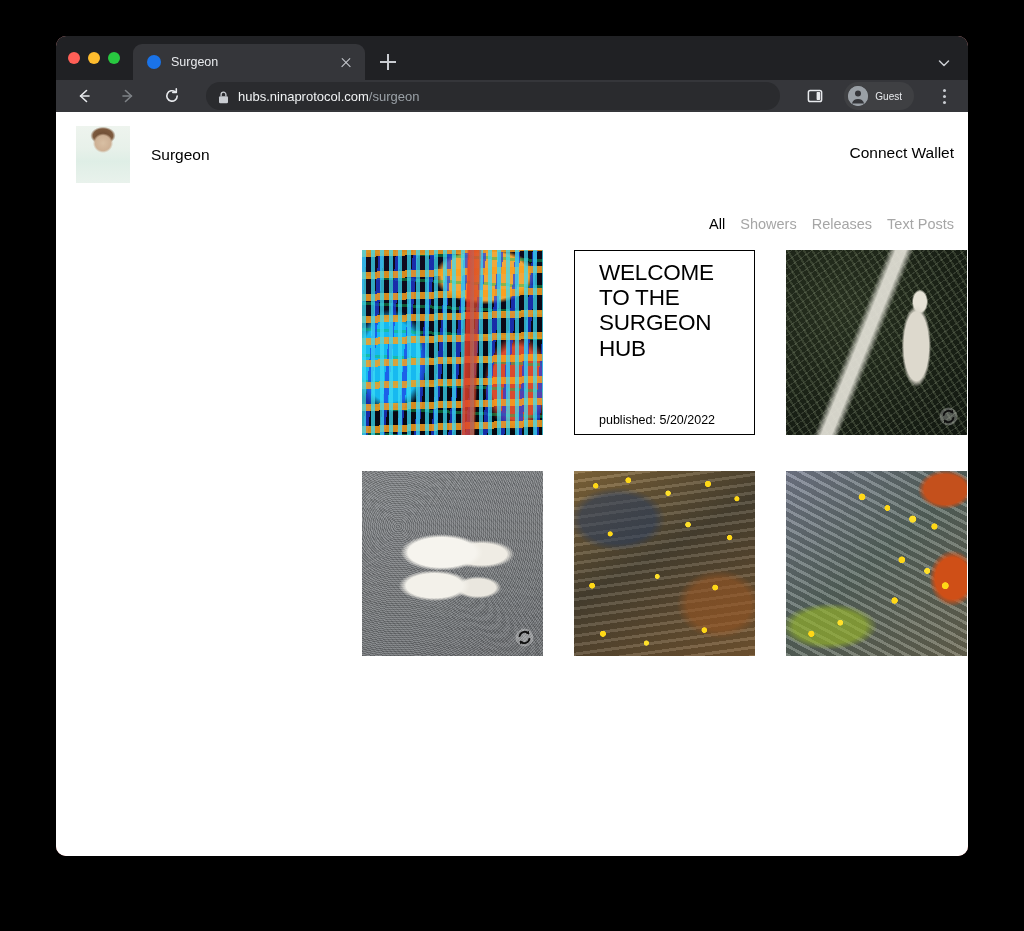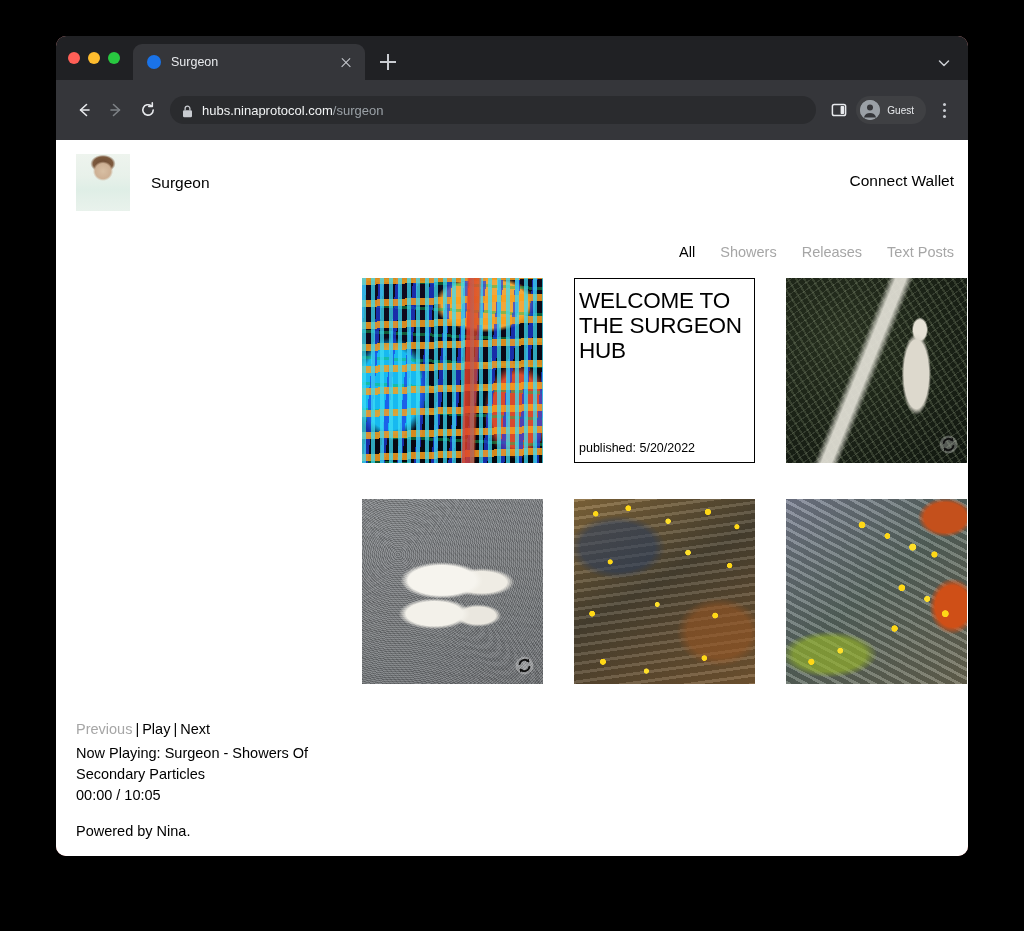--- a/index.html
+++ b/index.html
@@ -101,26 +101,26 @@
 
   .tabstrip-chevron {
     position: absolute;
     right: 16px; bottom: 9px;
     width: 16px; height: 16px;
   }
   .tabstrip-chevron svg { display: block; }
 
   
   .toolbar {
-    height: 60px;
+    height: 32px;
     background: #35363a;
     display: flex;
     align-items: center;
     padding: 0 12px 0 14px;
-    gap: 4px;
+    gap: 16px;
     flex: none;
   }
   .nav-btn {
     width: 28px; height: 28px;
     display: flex; align-items: center; justify-content: center;
     border-radius: 50%;
     flex: none;
   }
   .nav-btn svg { display: block; }
 
@@ -214,21 +214,21 @@
   .hub-name { font-size: 15.5px; color: #000; }
   .connect-wallet {
     font-size: 15.5px;
     color: #000;
     padding-top: 18px;
   }
 
   .filter-tabs {
     display: flex;
     justify-content: flex-end;
-    gap: 25px;
+    gap: 15px;
     margin: 33px 14px 0 0;
     font-size: 14.5px;
   }
   .filter-tab { color: #a6a6a6; }
   .filter-tab.active { color: #000; }
 
   
   .grid-viewport {
     margin-top: 18px;
     padding-left: 306px;
@@ -252,21 +252,21 @@
     position: absolute;
     right: 8px; bottom: 8px;
     width: 21px; height: 21px;
   }
   .repost-badge svg { display: block; }
 
   
   .text-card {
     border: 1.6px solid #000;
     background: #fff;
-    padding: 9px 9px 7px 4px;
+    padding: 9px 9px 7px 24px;
     display: flex;
     flex-direction: column;
     justify-content: space-between;
   }
   .text-card-title {
     font-size: 22.5px;
     line-height: 1.12;
     color: #000;
     letter-spacing: -0.2px;
   }
@@ -501,23 +501,15 @@
           </span>
         </div>
 
         <div class="card art-speckle-a"></div>
 
         <div class="card art-speckle-b"></div>
 
       </div>
     </div>
 
-    <div class="player">
-      <div class="player-controls">
-        <span class="ctrl-disabled">Previous</span><span class="sep">|</span><span>Play</span><span class="sep">|</span><span>Next</span>
-      </div>
-      <div class="now-playing">Now Playing: Surgeon - Showers Of Secondary Particles</div>
-      <div>00:00 / 10:05</div>
-      <div class="powered-by">Powered by Nina.</div>
-    </div>
 
   </div>
 </div>
 
 </body></html>

